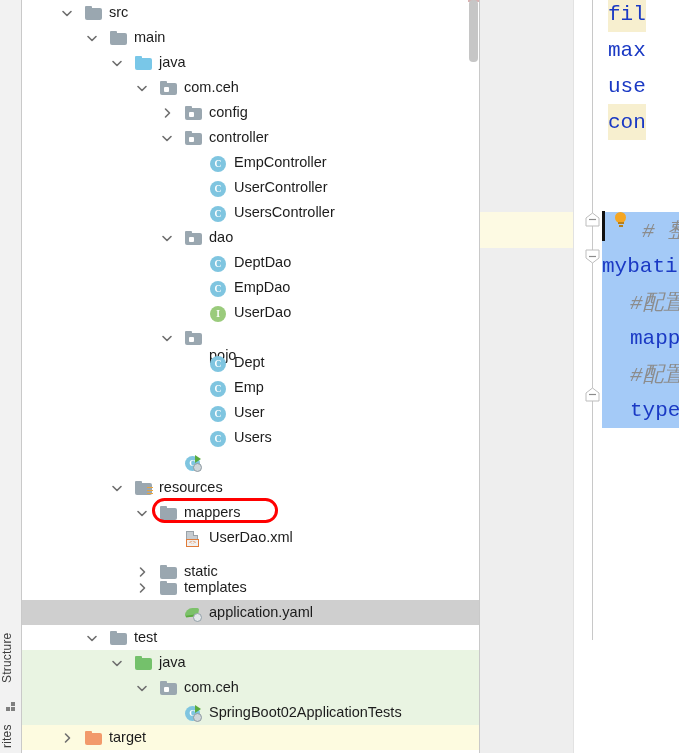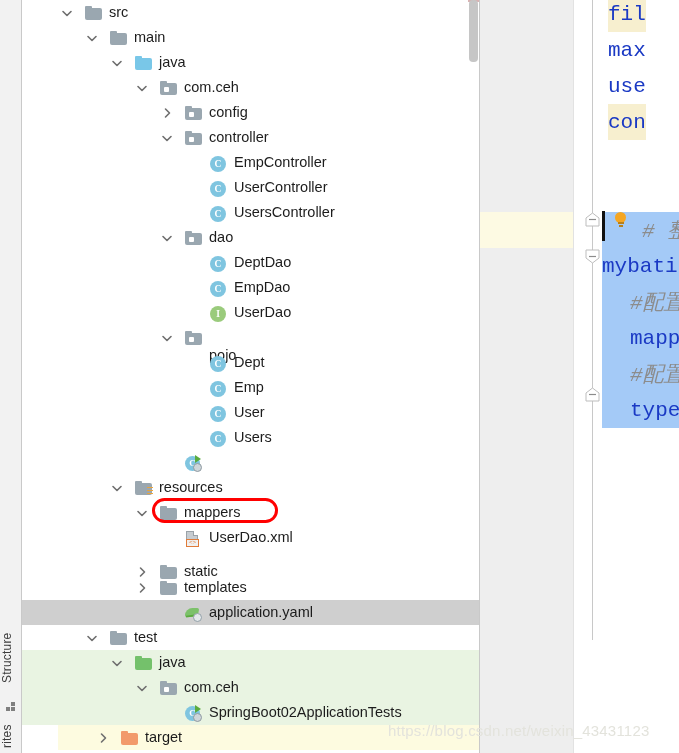--- a/index.html
+++ b/index.html
@@ -54,21 +54,21 @@
 
   .row {
     position: absolute; left: 0; width: 458px; height: 25px;
     display: flex; align-items: center; white-space: nowrap;
   }
   .row .lbl {
     font-size: 14.5px; color: #1c1c1c; line-height: 1;
   }
   .row.sel { background: #cfcfcf; }
   .row.greenbg { background: #e9f4e2; }
-  .row.yellowbg { background: #fdfbe0; margin-left: 36px; }
+  .row.yellowbg { background: #fdfbe0; }
 
   .arrow {
     position: absolute; width: 12px; height: 12px;
   }
   .arrow svg { display:block; }
 
   .ficon { position: absolute; width: 17px; height: 14px; }
 
   
   .folder { position: relative; width: 17px; height: 14px; }
@@ -629,14 +629,13 @@
         </div>
         <div class="caret" style="top: 211px;"></div>
         <div class="bulb" style="left: 134px; top: 212px;">
           <div class="glass"></div>
           <div class="base"></div>
           <div class="base2"></div>
         </div>
       </div>
   </div>
 
-  <div id="watermark">https://blog.csdn.net/weixin_43431123</div>
 </div>
 
 </body></html>

